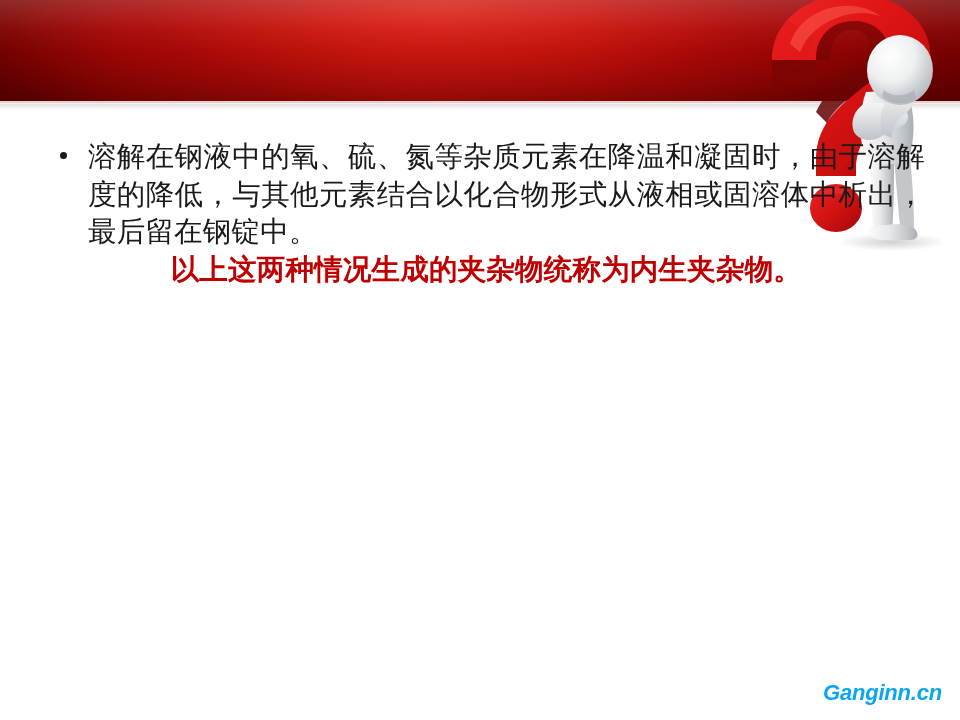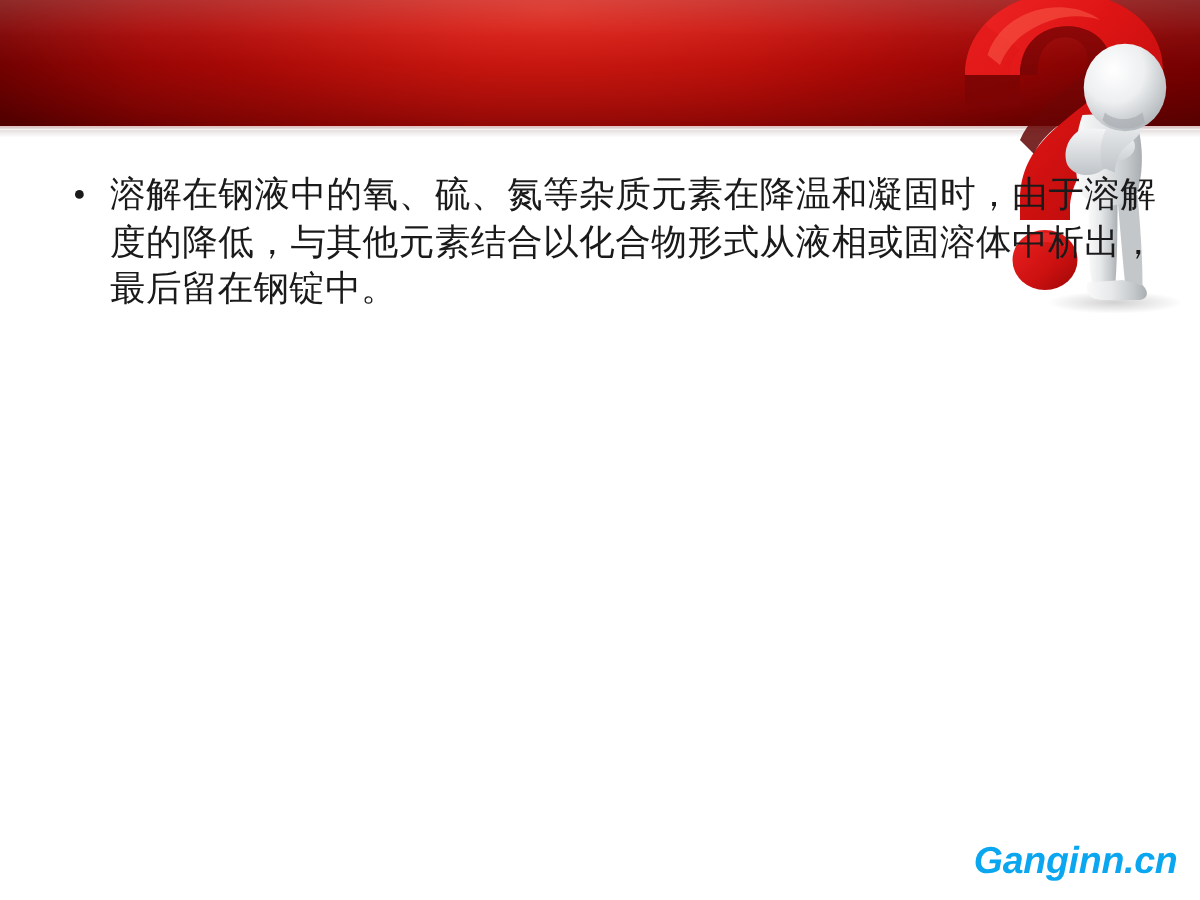--- a/index.html
+++ b/index.html
@@ -105,21 +105,21 @@
     text-align: left;
   }
   #para2 { padding-left: 33px; }
   #para3 { padding-left: 33px; }
 
   
   #watermark {
     position: absolute;
     right: 18px;
     bottom: 14px;
-    font-size: 30px;
+    font-size: 22px;
     font-weight: bold;
     font-style: italic;
     color: #0aa6f0;
     letter-spacing: -0.2px;
     font-family: "Liberation Sans", "DejaVu Sans", sans-serif;
     text-align: right;
   }
 </style>
 </head>
 <body>
@@ -216,18 +216,19 @@
     </svg>
   </div>
 
   <div id="textblock">
 
     <div class="bullet-row">
       <span class="bullet-dot"></span>
       <p class="para para-black" id="para1">溶解在钢液中的氧、硫、氮等杂质元素在降温和凝固时，由于溶解度的降低，与其他元素结合以化合物形式从液相或固溶体中析出，最后留在钢锭中。</p>
     </div>
 
+    <p class="para para-red" id="para2">以上这两种情况生成的夹杂物统称为内生夹杂物。</p>
 
   </div>
 
   <div id="watermark">Ganginn.cn</div>
 
 </div>
 
 </body></html>

